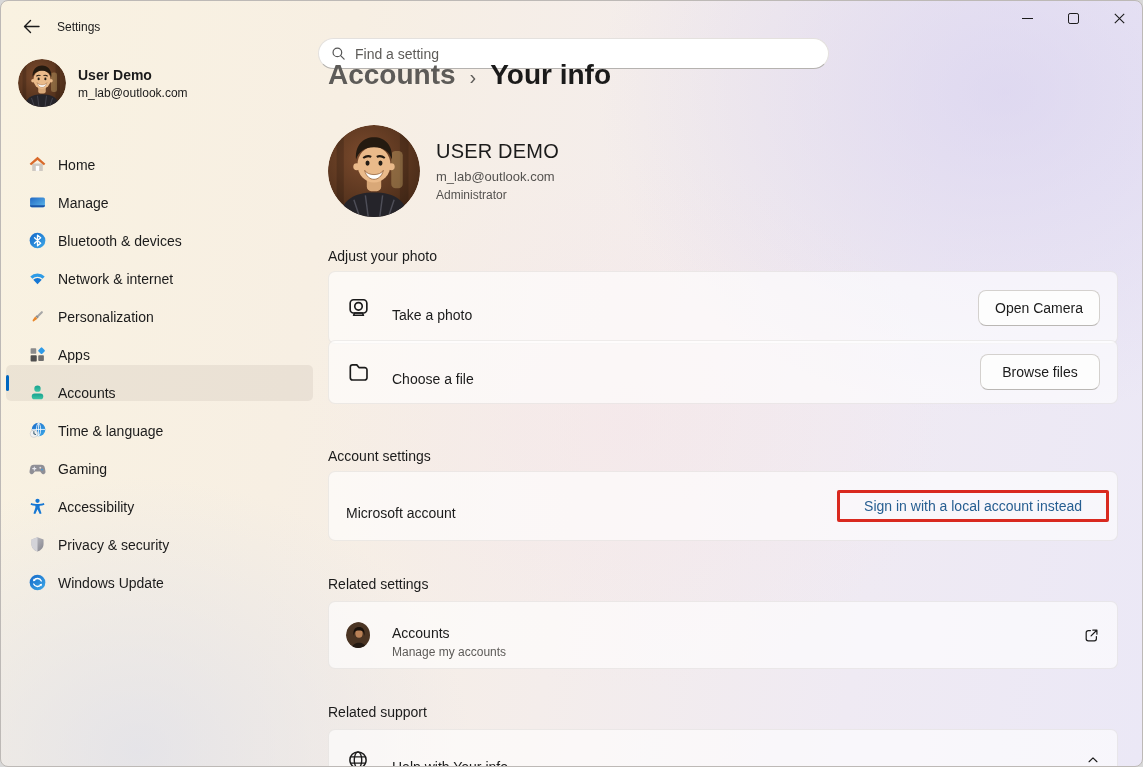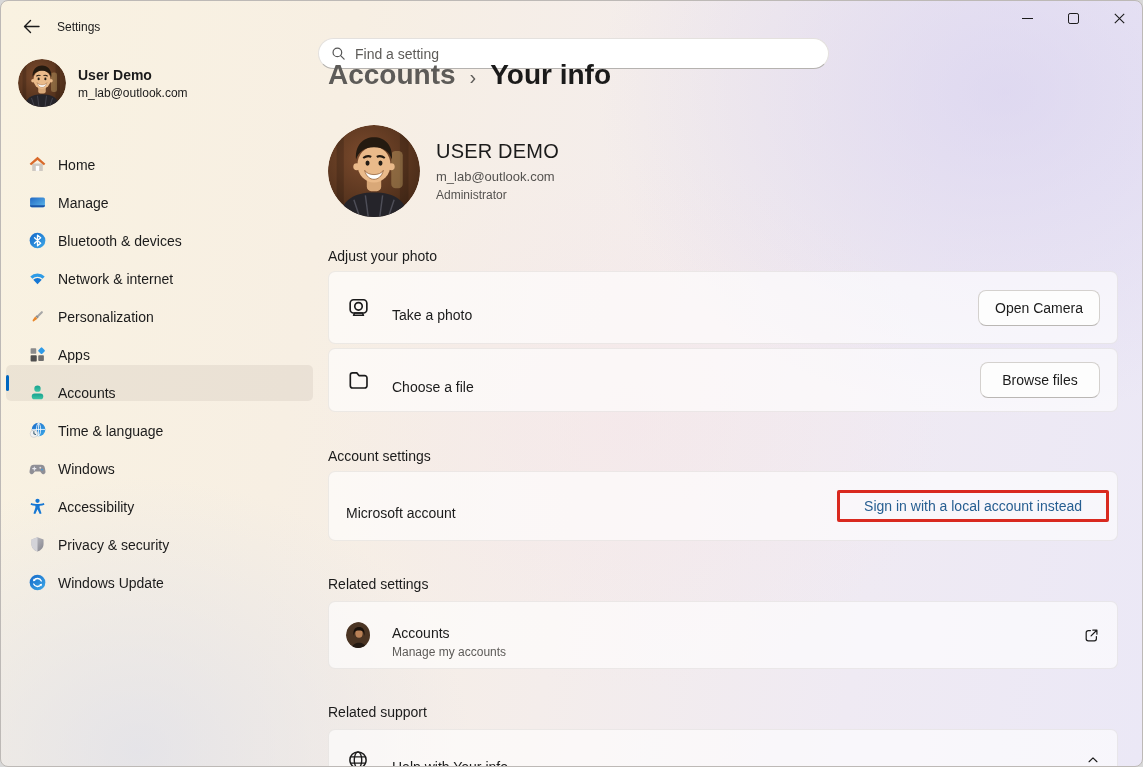--- a/index.html
+++ b/index.html
@@ -284,21 +284,21 @@
 
       <div class="nav-item">
         <span class="nicon">
             <svg width="17" height="17" viewBox="0 0 16 16">
               <path d="M4.6 4.5h6.8a3.6 3.6 0 0 1 3.5 3l.6 3.2a2.1 2.1 0 0 1-3.7 1.8l-1.3-1.6H5.5l-1.3 1.6a2.1 2.1 0 0 1-3.7-1.8l.6-3.2a3.6 3.6 0 0 1 3.5-3z" fill="#8f8f96"></path>
               <path d="M5 6.6v3M3.5 8.1h3" stroke="#e8e8ee" stroke-width="1" stroke-linecap="round"></path>
               <circle cx="10.6" cy="7.2" r=".85" fill="#dcdce4"></circle>
               <circle cx="12.3" cy="9" r=".85" fill="#3f9be0"></circle>
             </svg>
           </span>
-        <span>Windows</span>
+        <span>Gaming</span>
       </div>
 
       <div class="nav-item">
         <span class="nicon">
             <svg width="17" height="17" viewBox="0 0 16 16">
               <circle cx="8" cy="2.6" r="2" fill="#1577d4"></circle>
               <path d="M8 5.6c2.3 0 4.4-.3 6-.9l.5 1.6c-1.4.5-2.9.8-4.5 1v1.8l1.8 5.4-1.7.6L8 10.7l-2.1 4.4-1.7-.6 1.8-5.4V7.3c-1.6-.2-3.1-.5-4.5-1L2 4.7c1.6.6 3.7.9 6 .9z" fill="#1577d4"></path>
             </svg>
           </span>
         <span>Accessibility</span>
@@ -359,21 +359,21 @@
             <rect x="2.2" y="2.6" width="11.6" height="9.2" rx="2.4" stroke="#1b1b1b" stroke-width="1.15" fill="none"></rect>
             <circle cx="8" cy="7.2" r="2.6" stroke="#1b1b1b" stroke-width="1.15" fill="none"></circle>
             <path d="M5.4 11.8h5.2l.9 1.6H4.5z" stroke="#1b1b1b" stroke-width="1" fill="none" stroke-linejoin="round"></path>
           </svg>
       </span>
       <span class="row-label">Take a photo</span>
       <span class="spacer"></span>
       <button class="win-btn">Open Camera</button>
     </div>
 
-    <div class="card" style="top:303px; height:64px">
+    <div class="card" style="top:295px; height:64px">
       <span class="row-icon">
         <svg width="23" height="23" viewBox="0 0 16 16">
             <path d="M2.3 4.3A1.6 1.6 0 0 1 3.9 2.7h2.9l1.5 1.9h4A1.6 1.6 0 0 1 13.9 6.2v5.4a1.6 1.6 0 0 1-1.6 1.6H3.9a1.6 1.6 0 0 1-1.6-1.6z" stroke="#1b1b1b" stroke-width="1.15" fill="none" stroke-linejoin="round"></path>
           </svg>
       </span>
       <span class="row-label">Choose a file</span>
       <span class="spacer"></span>
       <button class="win-btn">Browse files</button>
     </div>
 

